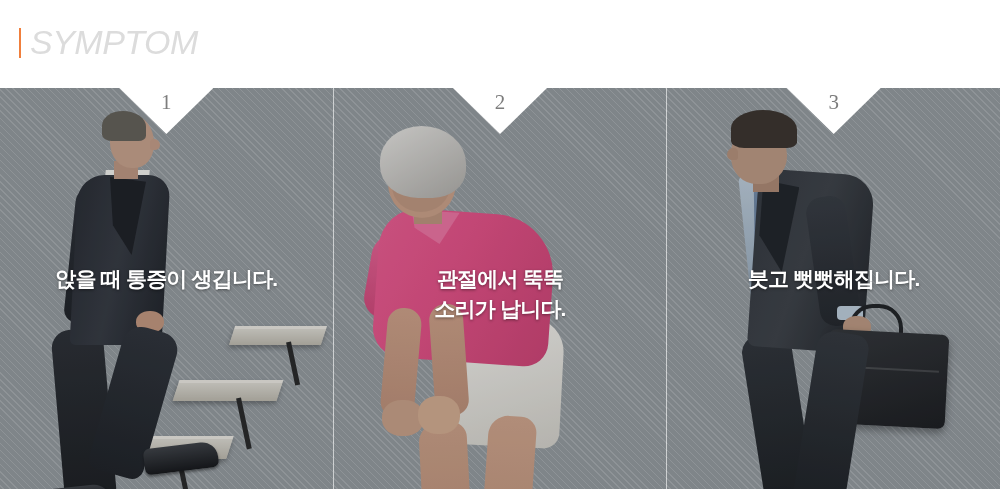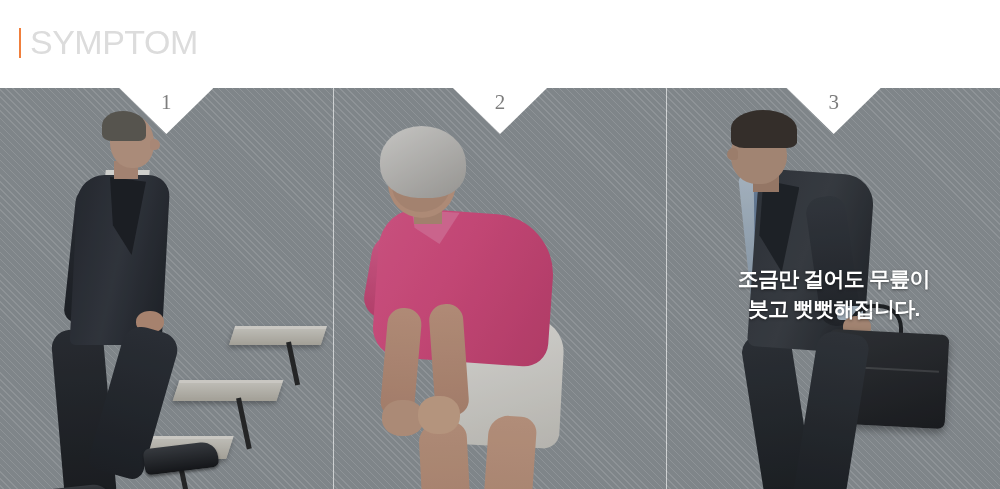--- a/index.html
+++ b/index.html
@@ -50,20 +50,21 @@
     margin-top: -3px;
     flex: 0 0 auto;
   }
   #header-title-en {
     font-size: 34px;
     font-weight: normal;
     letter-spacing: -0.5px;
     line-height: 1;
     white-space: nowrap;
     margin-top: -4px;
+    font-style: italic;
   }
 
   
   #panels {
     position: absolute;
     left: 0;
     top: 88px;
     width: 1000px;
     height: 401px;
     display: flex;
@@ -417,20 +418,21 @@
           <div class="p1-shoe-front"></div>
         </div>
       </div>
 
       <div class="panel-scrim"></div>
 
       <div class="notch" style="background: rgb(255, 255, 255);"></div>
       <div class="notch-number" style="color: rgb(125, 125, 125);">1</div>
 
       <div class="caption" style="color: rgb(255, 255, 255);">
+        <span class="cl">앉을 때 통증이 생깁니다.</span>
       </div>
     </div>
 
     <div class="panel">
 
       <div class="art">
         <div class="p2-w">
           <div class="p2-sleeve-l"></div>
           <div class="p2-shorts"></div>
           <div class="p2-shirt"></div>
@@ -447,20 +449,24 @@
           <div class="p2-hand-r"></div>
 
         </div>
       </div>
 
       <div class="panel-scrim"></div>
 
       <div class="notch" style="background: rgb(255, 255, 255);"></div>
       <div class="notch-number" style="color: rgb(125, 125, 125);">2</div>
 
+      <div class="caption" style="color: rgb(255, 255, 255);">
+        <span class="cl">관절에서 뚝뚝</span>
+        <span class="cl">소리가 납니다.</span>
+      </div>
     </div>
 
     <div class="panel">
 
       <div class="art">
         <div class="p3-m">
           <div class="p3-leg-back"></div>
           <div class="p3-shoe-back"></div>
           <div class="p3-shirt"></div>
           <div class="p3-tie"></div>
@@ -480,19 +486,18 @@
 
         </div>
       </div>
 
       <div class="panel-scrim"></div>
 
       <div class="notch" style="background: rgb(255, 255, 255);"></div>
       <div class="notch-number" style="color: rgb(125, 125, 125);">3</div>
 
       <div class="caption" style="color: rgb(255, 255, 255);">
-        <span class="cl">조금만 걸어도 무릎이</span>
         <span class="cl">붓고 뻣뻣해집니다.</span>
       </div>
     </div>
 
   </div>
 </div>
 
 </body></html>

